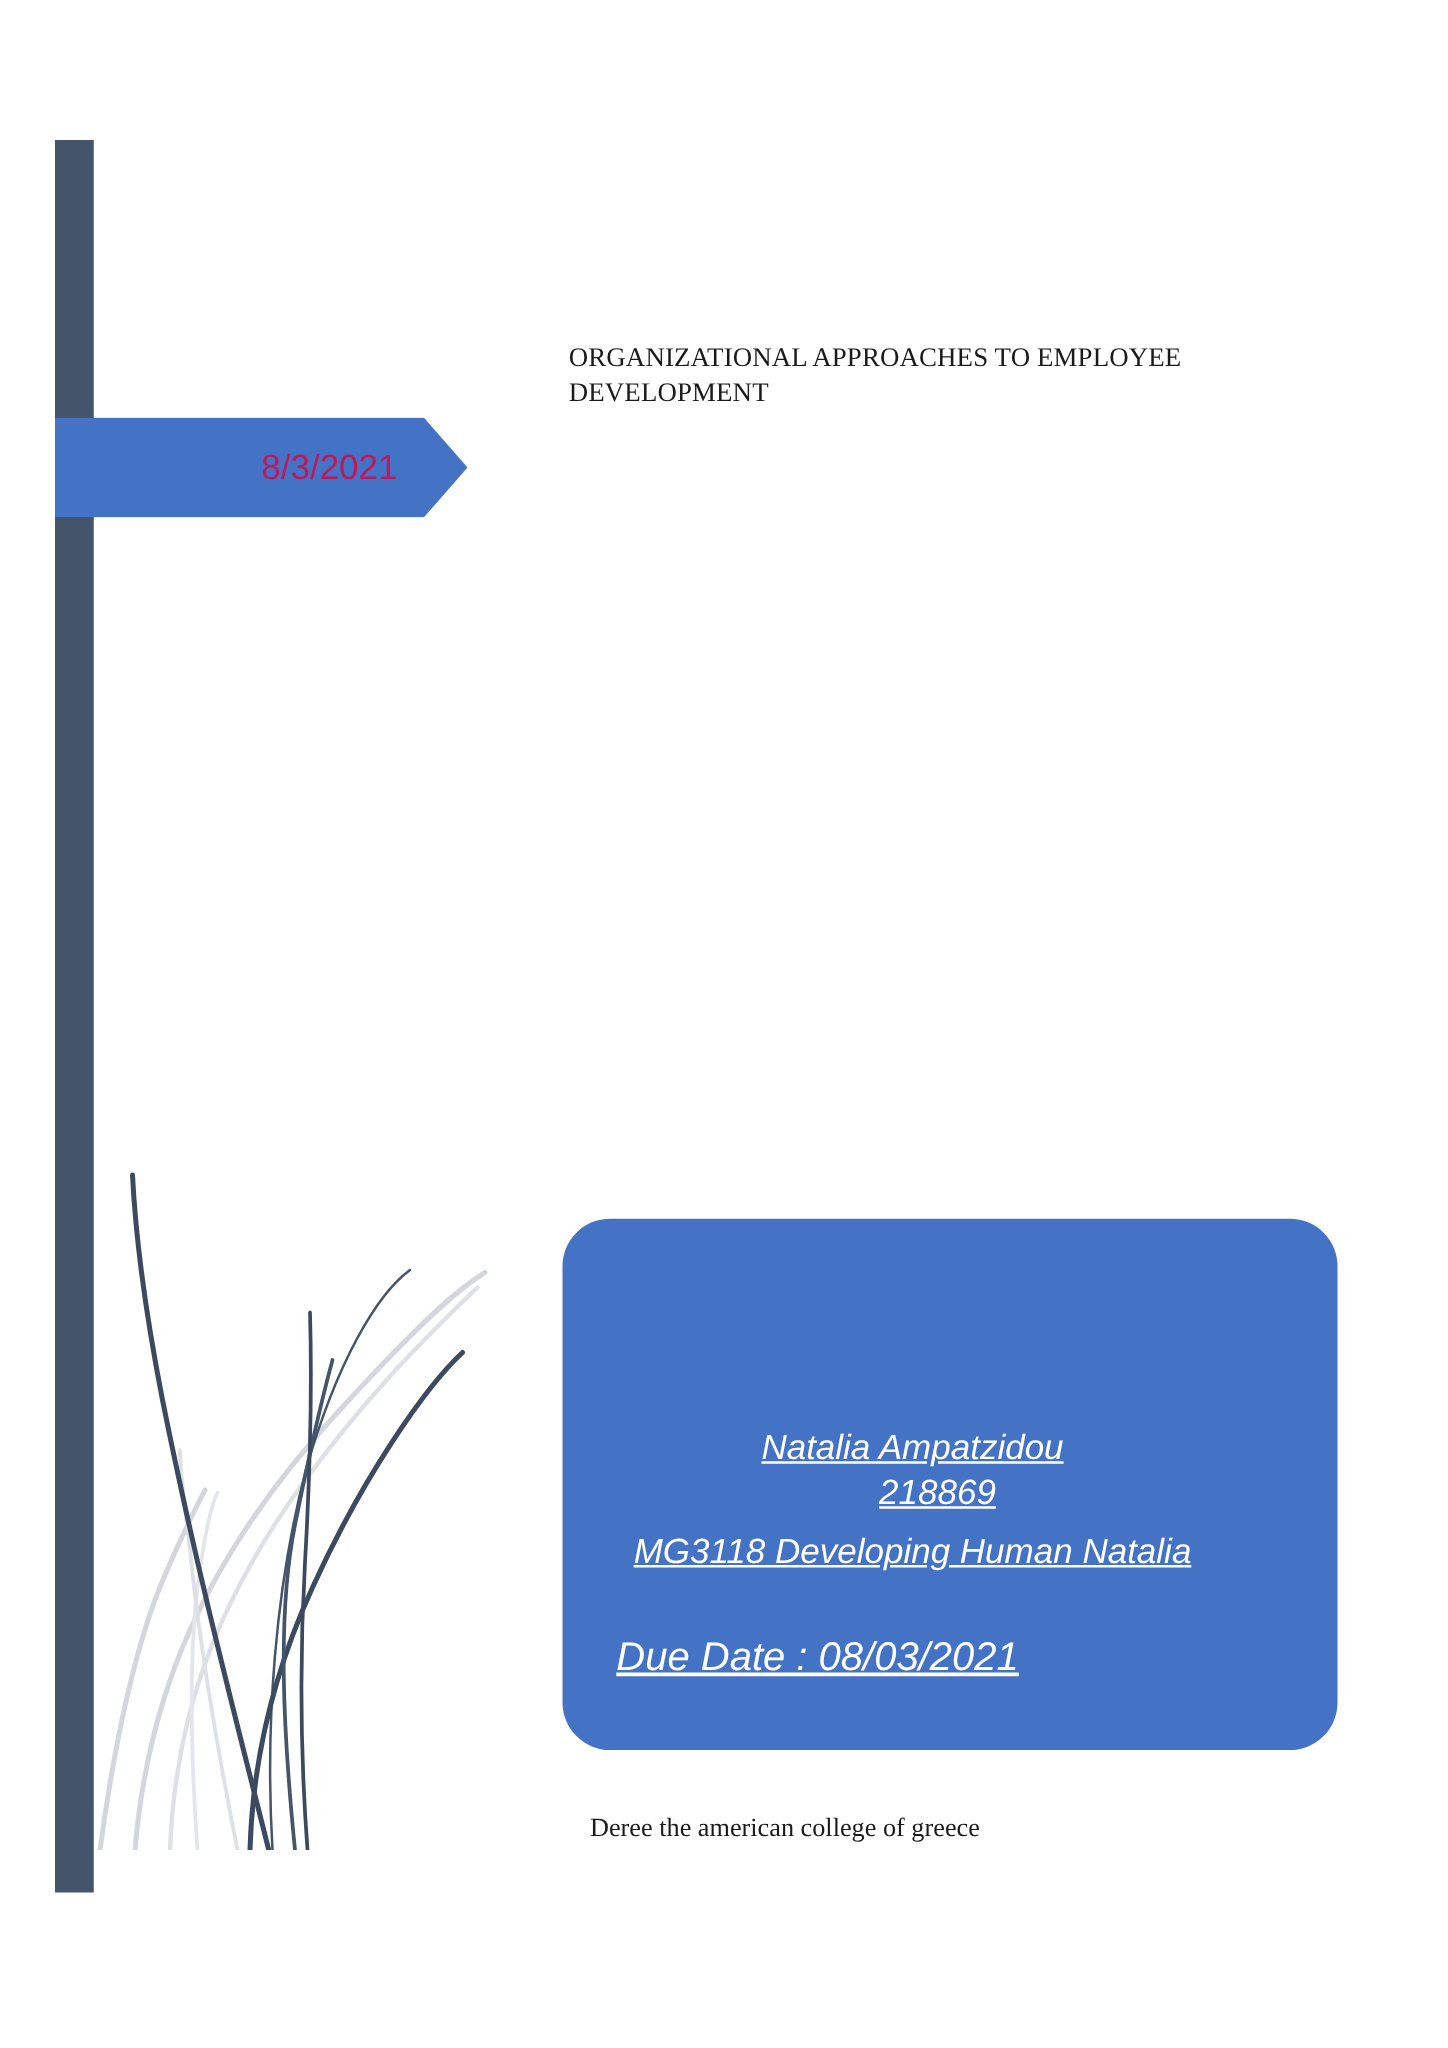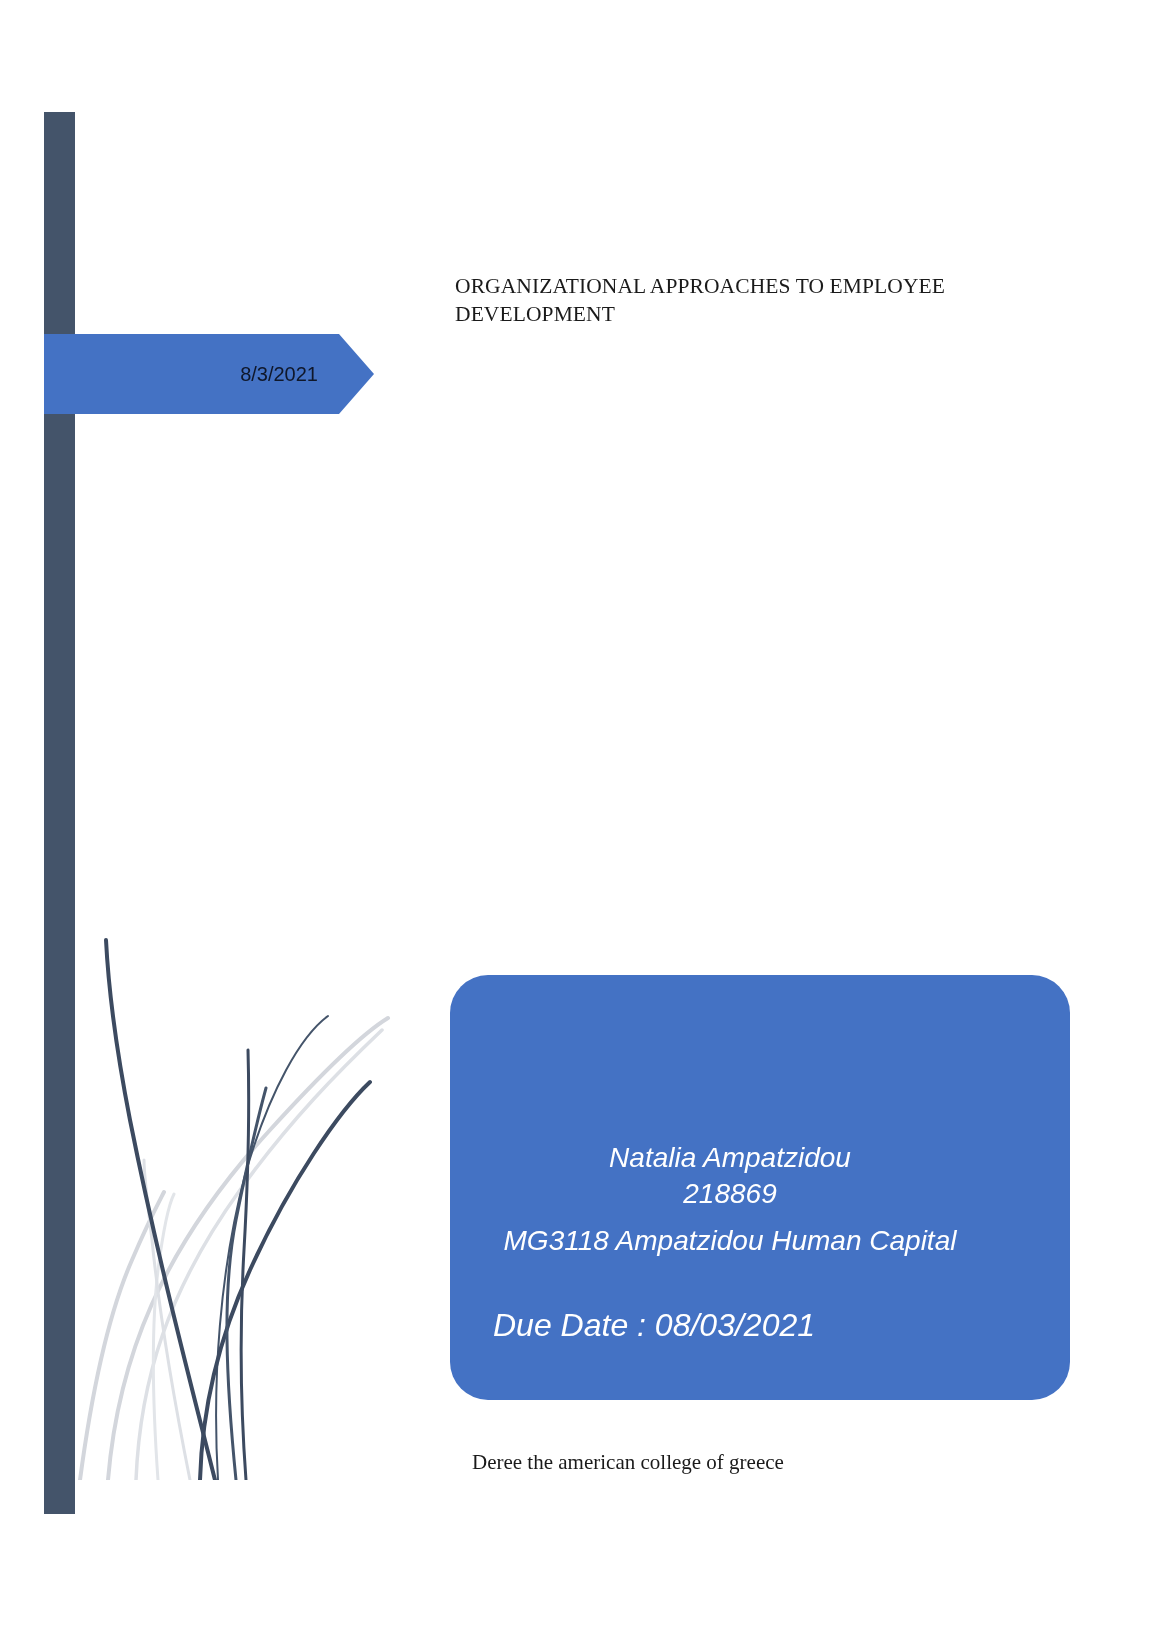--- a/index.html
+++ b/index.html
@@ -63,23 +63,23 @@
     position: absolute;
     inset: 0;
     background: #4472C4;
     clip-path: polygon(0 0, 89.4% 0, 100% 50%, 89.4% 100%, 0 100%);
   }
   .date-banner-text {
     position: absolute;
     right: 56px;
     top: 50%;
     transform: translateY(-50%);
-    color: #0f172a;
+    color: #be185d;
     font-family: "Liberation Sans", sans-serif;
-    font-size: 20px;
+    font-size: 28px;
     line-height: 1;
     white-space: nowrap;
     text-align: right;
   }
 
   
   .info-card {
     position: absolute;
     left: 450px;
     top: 975px;
@@ -94,20 +94,21 @@
     top: 975px;
     width: 620px;
     height: 425px;
   }
   .info-line {
     position: absolute;
     color: #ffffff;
     font-family: "Liberation Sans", sans-serif;
     font-style: italic;
     white-space: nowrap;
+    text-decoration: underline;
   }
   .info-name {
     left: 0;
     right: 0;
     top: 165px;
     width: 560px;
     text-align: center;
     font-size: 28px;
     line-height: 36px;
     white-space: normal;
@@ -168,20 +169,20 @@
   <div class="doc-title">ORGANIZATIONAL APPROACHES TO EMPLOYEE DEVELOPMENT</div>
 
   <div class="date-banner">
     <div class="date-banner-shape"></div>
     <div class="date-banner-text">8/3/2021</div>
   </div>
 
   <div class="info-card"></div>
   <div class="info-card-inner">
     <div class="info-line info-name">Natalia Ampatzidou</div>
-    <div class="info-line info-name" style="top:201px;">218869</div>
-    <div class="info-line info-course">MG3118 Ampatzidou Human Capital</div>
+    <div class="info-line info-name" style="top:201px;margin-left:20px;">218869</div>
+    <div class="info-line info-course">MG3118 Developing Human Natalia</div>
     <div class="info-line info-due">Due Date : 08/03/2021</div>
   </div>
 
   <div class="institution">Deree the american college of greece</div>
 
 </div>
 
 </body></html>

